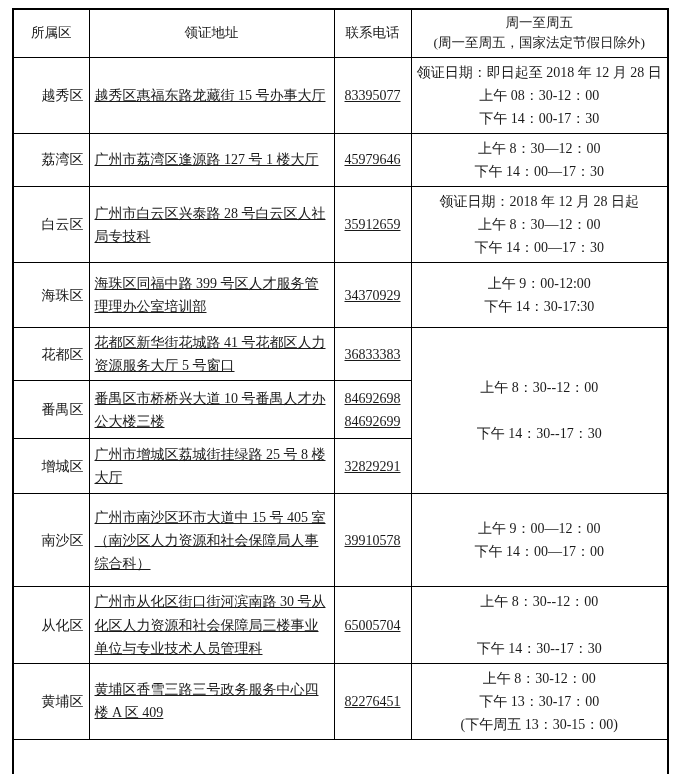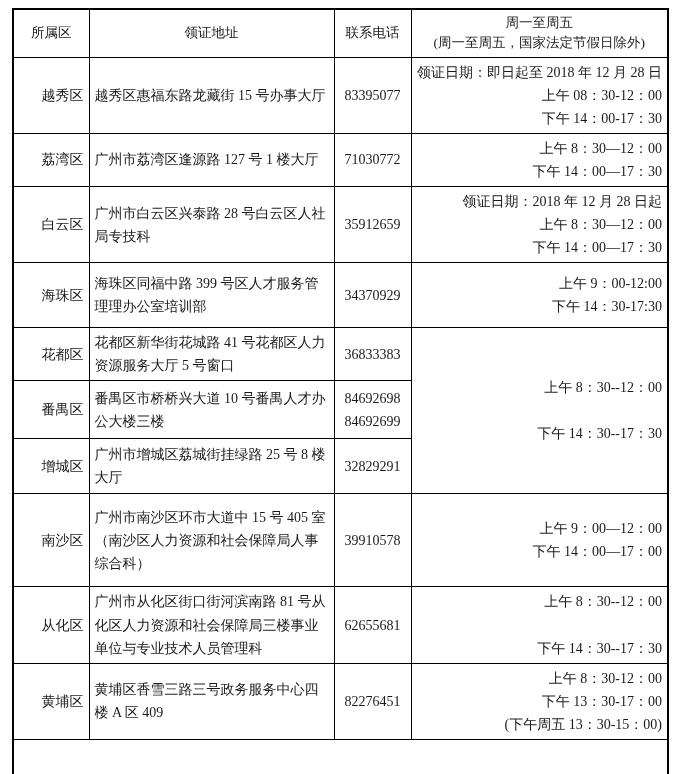--- a/index.html
+++ b/index.html
@@ -36,23 +36,23 @@
     vertical-align: middle;
     box-sizing: border-box;
     overflow: hidden;
   }
   .cert-table th {
     text-align: center;
     font-size: 13.5px;
     line-height: 1.5;
   }
   .cell-district { text-align: right; }
-  .cell-address  { text-align: left; padding-left: 8px; padding-right: 6px; line-height: 1.75; }
-  .cell-phone    { text-align: center; white-space: pre-line; }
-  .cell-hours    { text-align: right; white-space: pre-line; }
+  .cell-address  { text-align: left; padding-left: 8px; padding-right: 6px; line-height: 1.75; text-decoration: underline; }
+  .cell-phone    { text-align: center; white-space: pre-line; text-decoration: underline; }
+  .cell-hours    { text-align: center; white-space: pre-line; }
 
   
   tr.r-header  { height: 47px; }
   tr.r-yuexiu  { height: 60px; }
   tr.r-liwan   { height: 48px; }
   tr.r-baiyun  { height: 74px; }
   tr.r-haizhu  { height: 65px; margin-left: 28px; }
   tr.r-huadu   { height: 40px; }
   tr.r-panyu   { height: 58px; }
   tr.r-zengcheng { height: 55px; }
@@ -98,21 +98,21 @@
         <td class="cell-address">越秀区惠福东路龙藏街 15 号办事大厅</td>
         <td class="cell-phone">83395077</td>
         <td class="cell-hours">领证日期：即日起至 2018 年 12 月 28 日
 上午 08：30-12：00
 下午 14：00-17：30</td>
       </tr>
 
       <tr class="r-liwan">
         <td class="cell-district">荔湾区</td>
         <td class="cell-address">广州市荔湾区逢源路 127 号 1 楼大厅</td>
-        <td class="cell-phone">71030772</td>
+        <td class="cell-phone">45979646</td>
         <td class="cell-hours">上午 8：30—12：00
 下午 14：00—17：30</td>
       </tr>
 
       <tr class="r-baiyun">
         <td class="cell-district">白云区</td>
         <td class="cell-address">广州市白云区兴泰路 28 号白云区人社局专技科</td>
         <td class="cell-phone">35912659</td>
         <td class="cell-hours">领证日期：2018 年 12 月 28 日起
 上午 8：30—12：00
@@ -152,22 +152,22 @@
       <tr class="r-nansha">
         <td class="cell-district">南沙区</td>
         <td class="cell-address">广州市南沙区环市大道中 15 号 405 室（南沙区人力资源和社会保障局人事综合科）</td>
         <td class="cell-phone">39910578</td>
         <td class="cell-hours">上午 9：00—12：00
 下午 14：00—17：00</td>
       </tr>
 
       <tr class="r-conghua">
         <td class="cell-district">从化区</td>
-        <td class="cell-address">广州市从化区街口街河滨南路 81 号从化区人力资源和社会保障局三楼事业单位与专业技术人员管理科</td>
-        <td class="cell-phone">62655681</td>
+        <td class="cell-address">广州市从化区街口街河滨南路 30 号从化区人力资源和社会保障局三楼事业单位与专业技术人员管理科</td>
+        <td class="cell-phone">65005704</td>
         <td class="cell-hours">上午 8：30--12：00
 
 下午 14：30--17：30</td>
       </tr>
 
       <tr class="r-huangpu">
         <td class="cell-district">黄埔区</td>
         <td class="cell-address">黄埔区香雪三路三号政务服务中心四楼 A 区 409</td>
         <td class="cell-phone">82276451</td>
         <td class="cell-hours">上午 8：30-12：00

